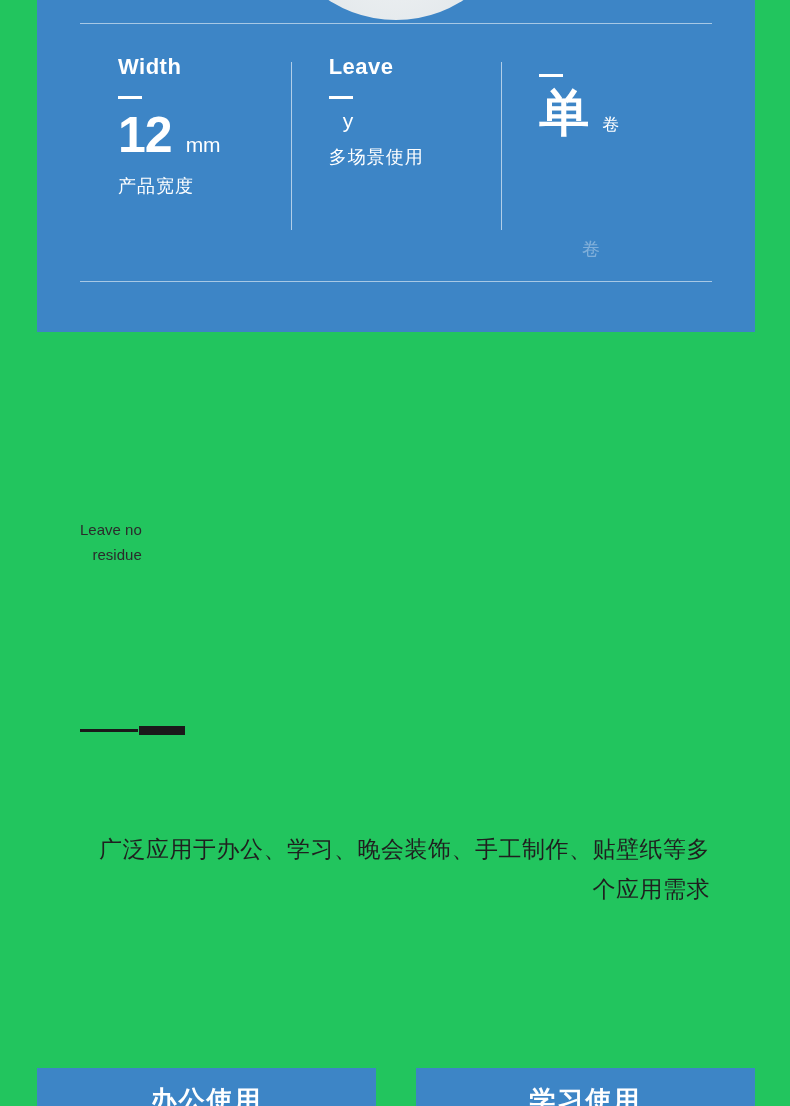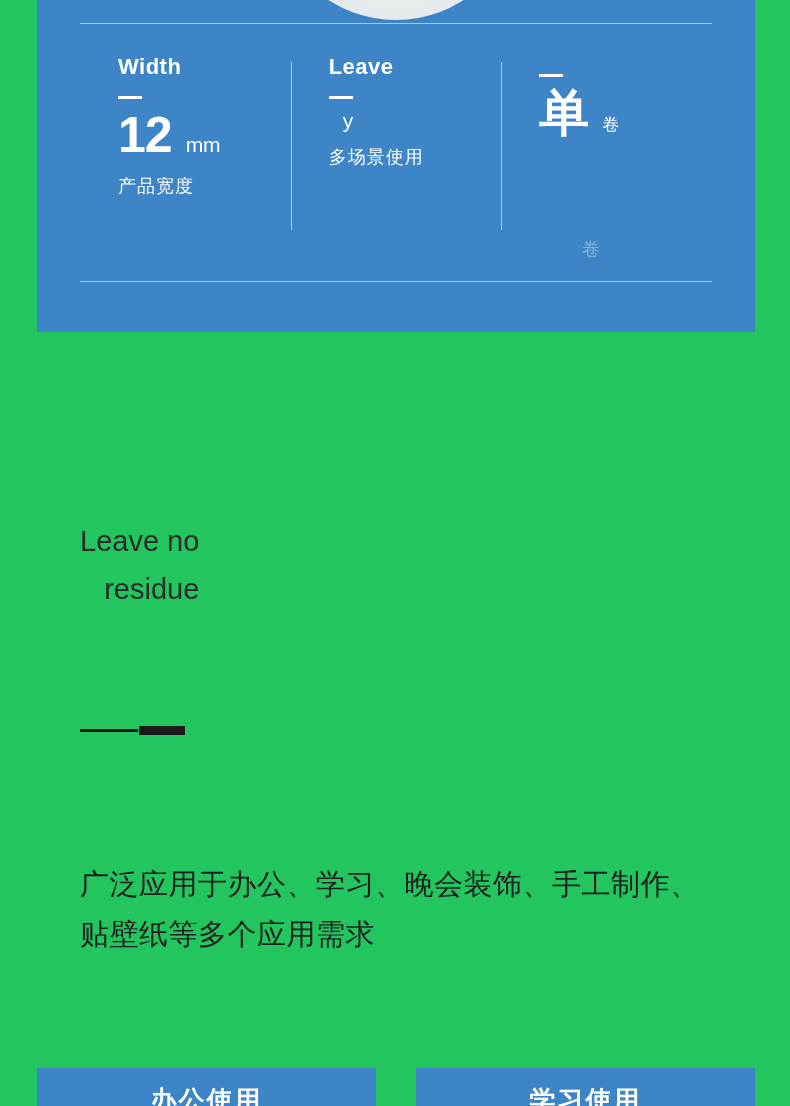--- a/index.html
+++ b/index.html
@@ -132,21 +132,21 @@
   }
   .headline-cn {
     font-size: 41px;
     font-weight: bold;
     color: #1a1a1a;
     line-height: 1.62;
     letter-spacing: 1px;
   }
   .headline-en {
     text-align: right;
-    font-size: 29px;
+    font-size: 15px;
     color: #2b2b2b;
     line-height: 1.65;
     padding-top: 10px;
     max-width: 180px;
   }
   .rule-group {
     position: absolute;
     left: 80px;
     top: 726px;
     display: flex;
@@ -159,26 +159,27 @@
   }
   .rule-thick {
     width: 46px;
     height: 9px;
     background: #1a1a1a;
     margin-left: 1px;
   }
   .body-copy {
     position: absolute;
     left: 80px;
-    top: 860px;
+    top: 830px;
     width: 630px;
-    font-size: 29px;
+    font-size: 23px;
     color: #1f1f1f;
     line-height: 1.72;
     letter-spacing: 0.5px;
+    text-align: right;
   }
 
   
   .cards {
     position: absolute;
     left: 37px;
     top: 1068px;
     width: 718px;
     display: flex;
     justify-content: space-between;

